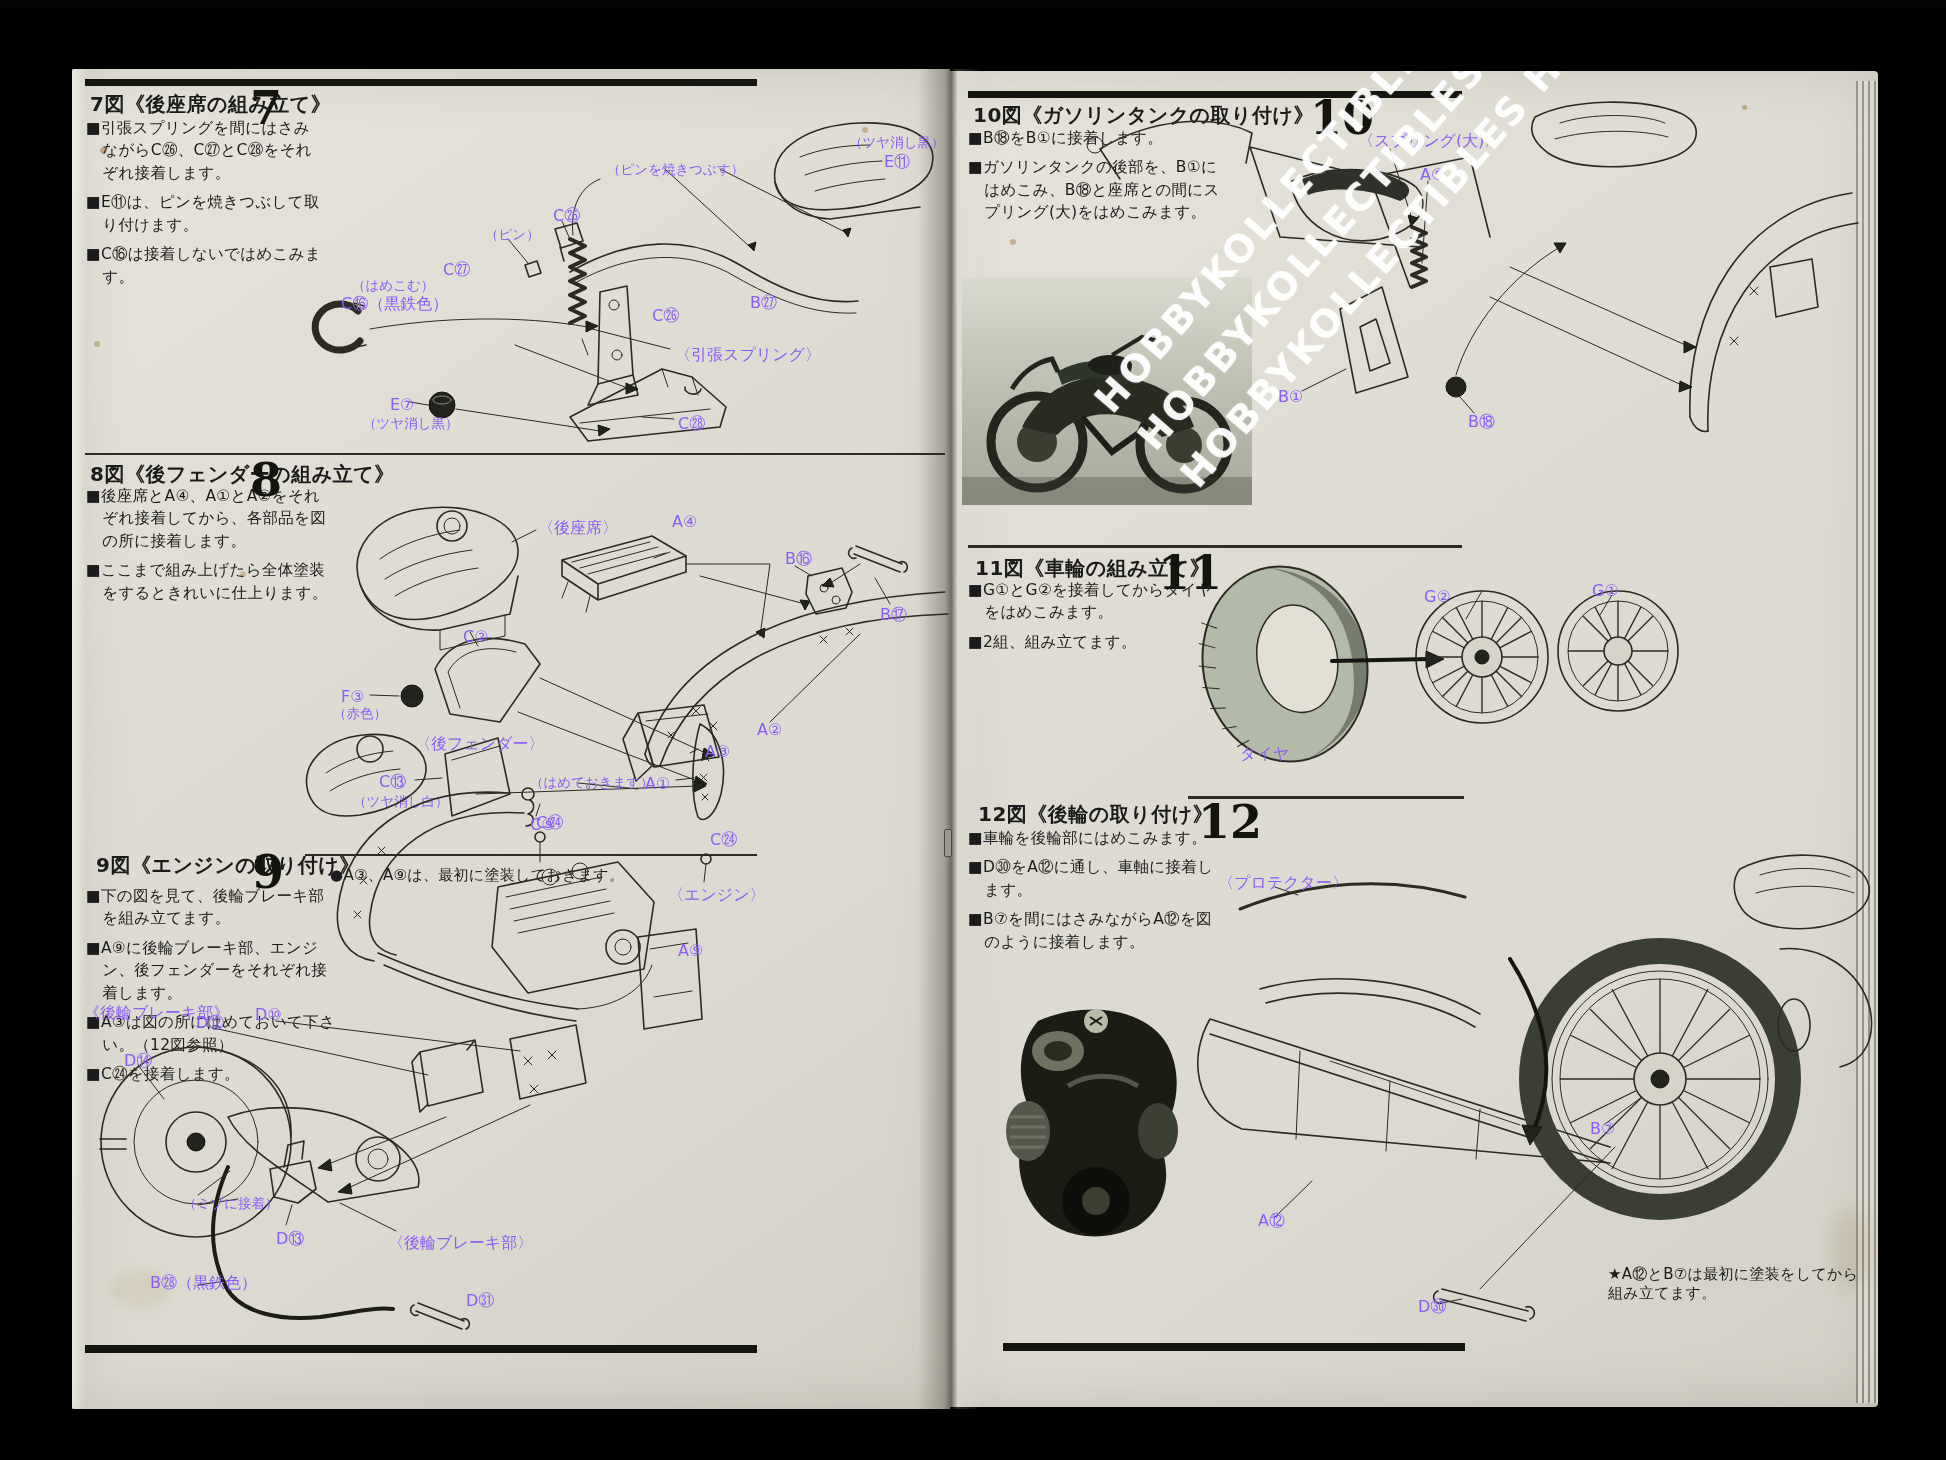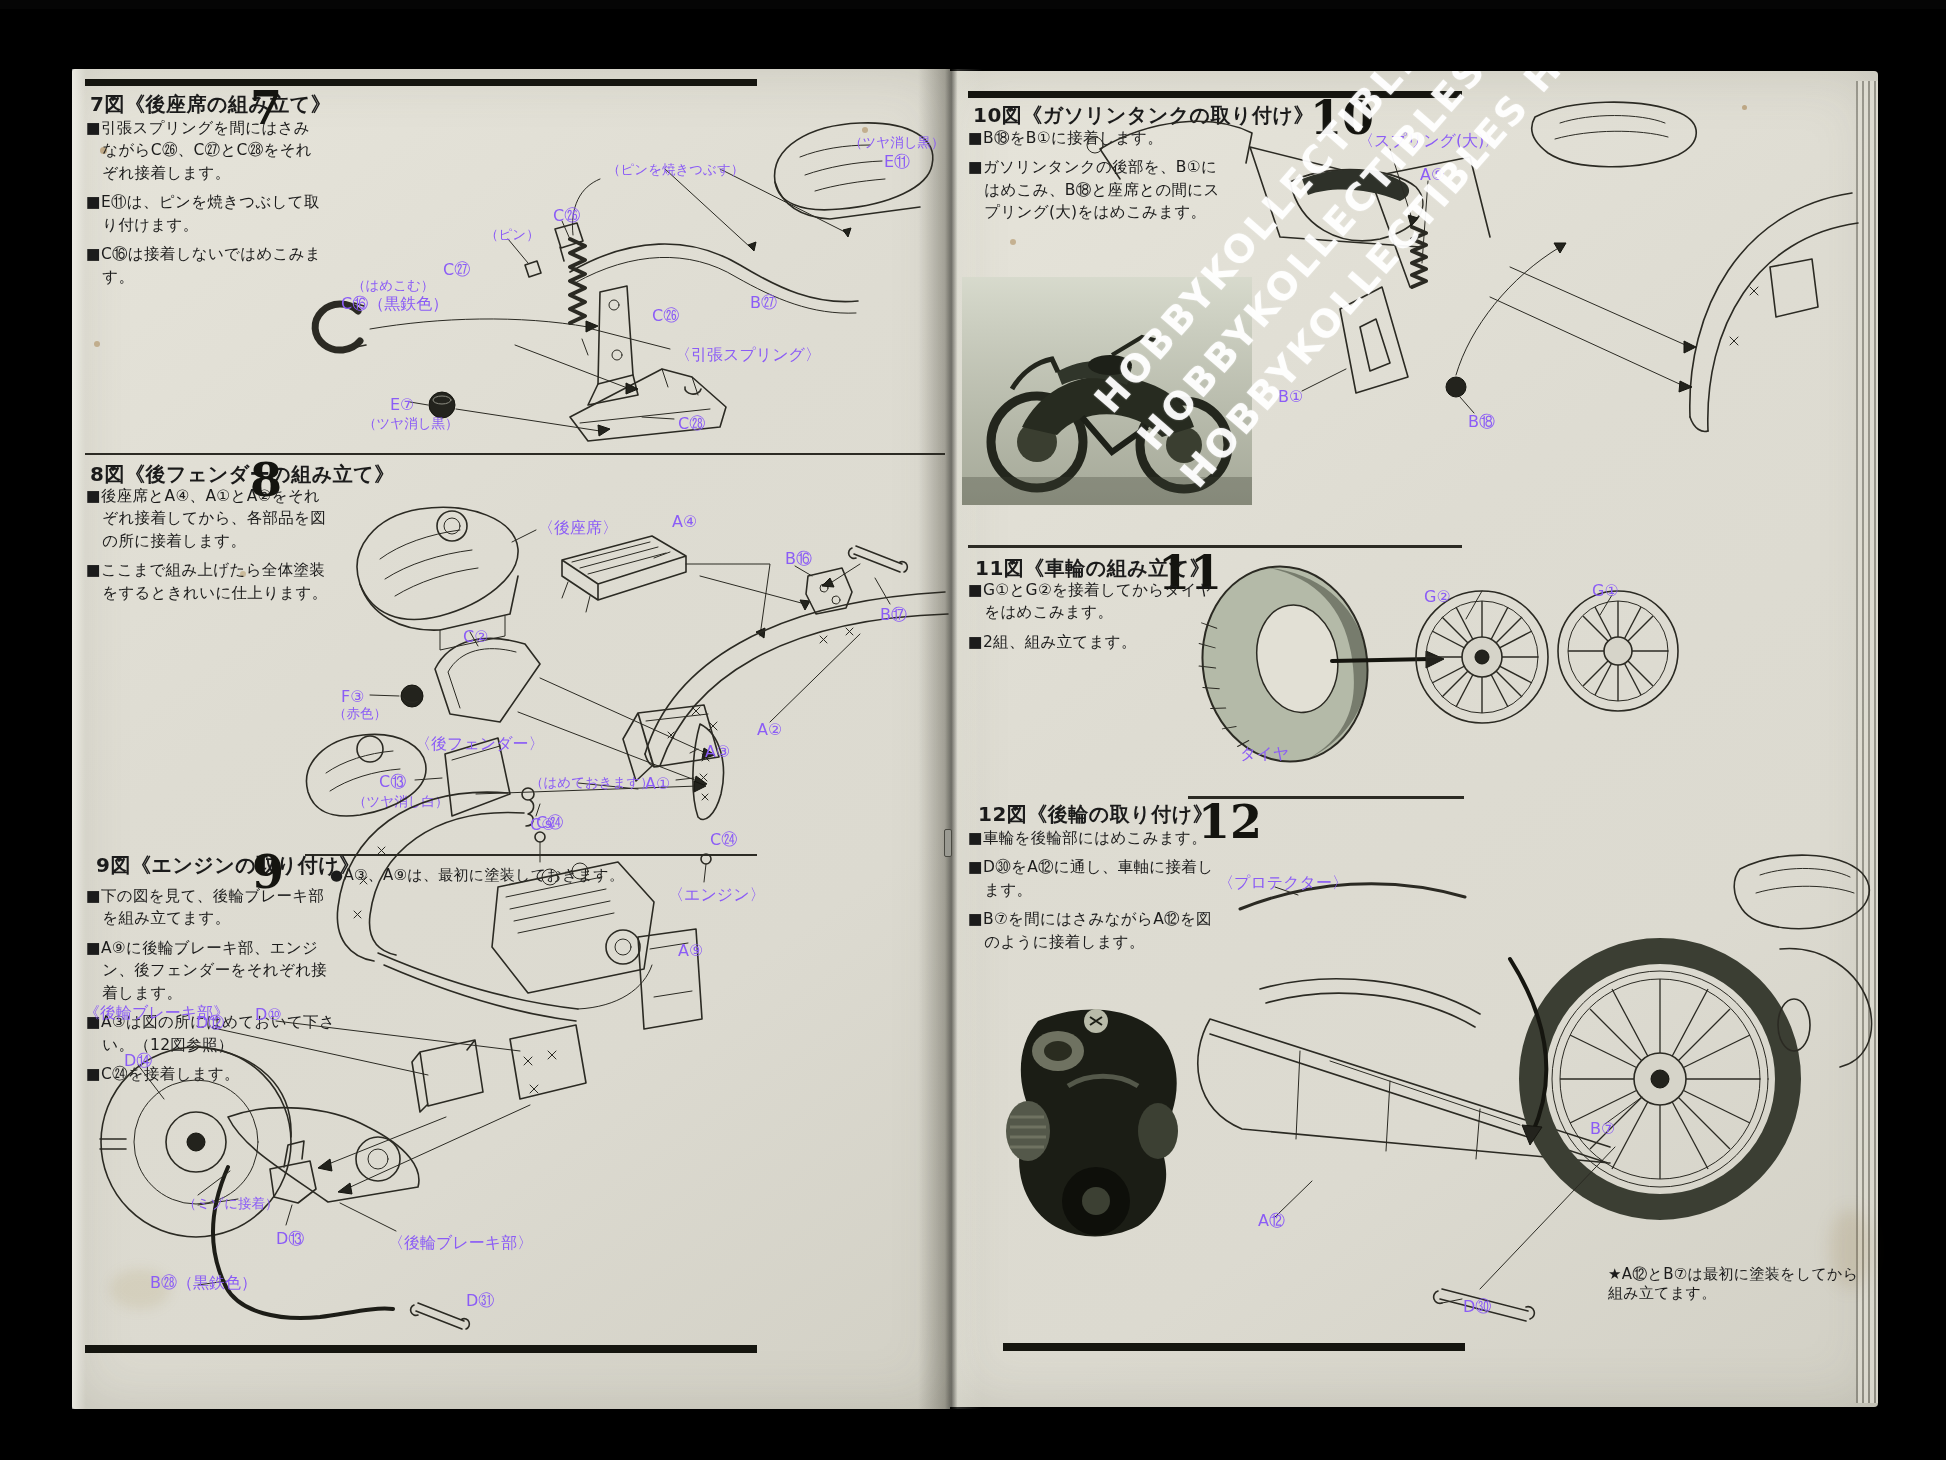--- a/index.html
+++ b/index.html
@@ -439,21 +439,21 @@
     <path class="ln thin" d="M580,46 C610,36 650,38 670,48 M576,64 C610,54 652,56 674,64"></path>
     <path class="ln" d="M600,120 C640,116 680,140 690,180 C696,210 684,232 660,238"></path>
     <path class="ln" d="M262,460 L348,482 M260,470 L346,492 M258,462 a6,6 0 1 0 4,12 M346,478 a6,6 0 1 1 4,12"></path>
     <path class="ln thin" d="M262,474 L282,470"></path>
     <path class="ln thin" d="M435,318 L300,460"></path>
   </svg>
 
   <span class="lbl" style="left:1218px;top:864px">〈プロテクター〉</span>
   <span class="lbl" style="left:1590px;top:1110px">B⑦</span>
   <span class="lbl" style="left:1258px;top:1202px">A⑫</span>
-  <span class="lbl" style="left:1463px;top:1288px">D㉚</span>
+  <span class="lbl" style="left:1418px;top:1288px">D㉚</span>
   <div class="note" style="left:1608px;top:1256px;width:262px">★A⑫とB⑦は最初に塗装をしてから組み立てます。</div>
 
   <div class="bar" style="left:1003px;top:1334px;width:462px;height:8px"></div>
 
   <div id="wm-clip">
     <div id="watermark">
       <div class="wm-line">HOBBYKOLLECTIBLES HOBBYKOLLECTIBLES</div>
       <div class="wm-line">HOBBYKOLLECTIBLES HOBBYKOLLECTIBLES</div>
       <div class="wm-line">HOBBYKOLLECTIBLES HOBBYKOLLECTIBLES</div>
     </div>

